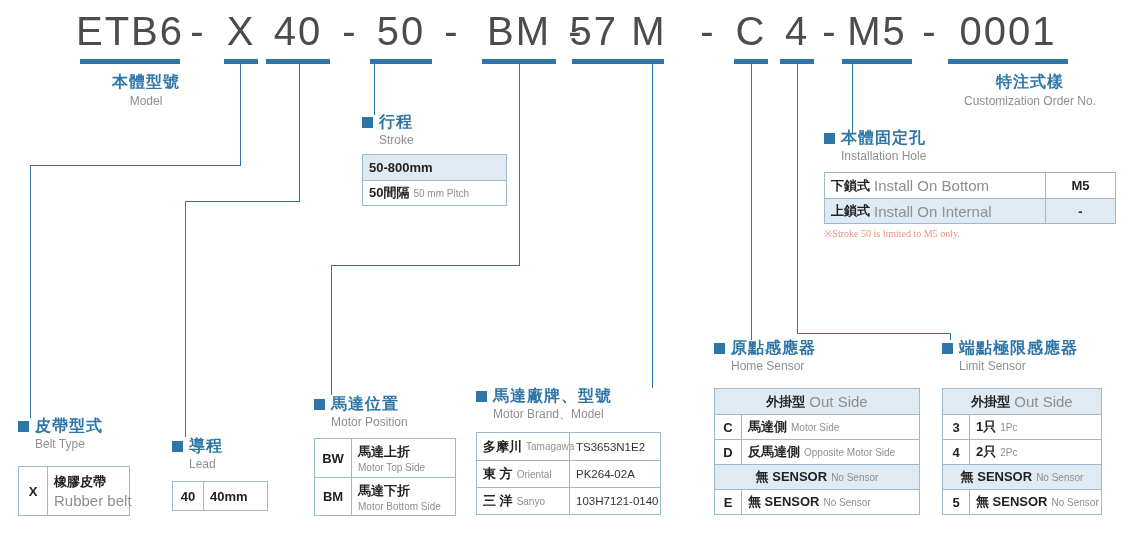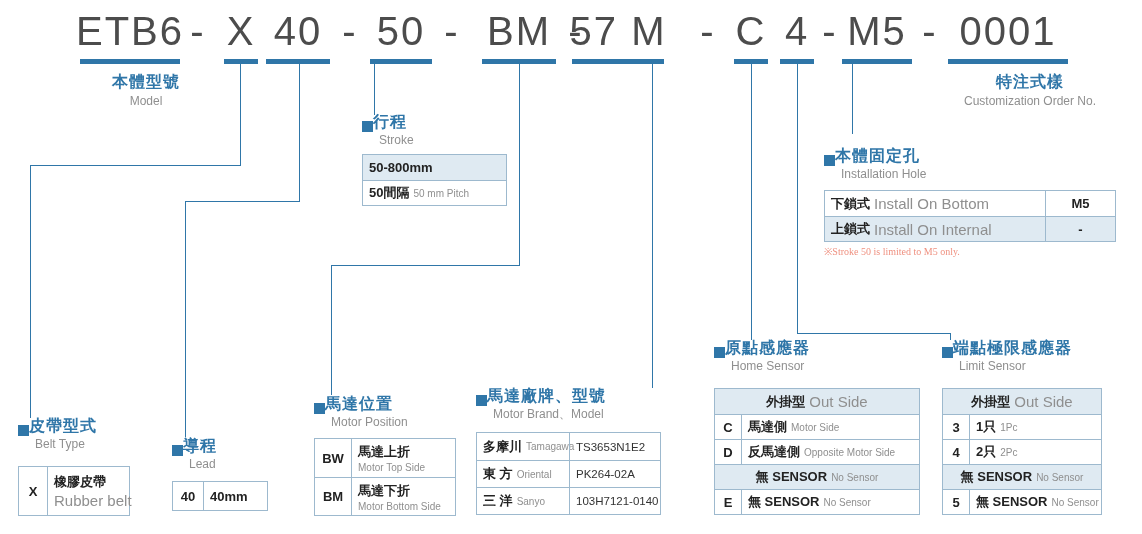--- a/index.html
+++ b/index.html
@@ -16,21 +16,21 @@
   
   .seg{position:absolute;top:8px;display:flex;flex-direction:column;align-items:center;}
   .seg .t{font-size:40px;line-height:46px;color:#4c4c4c;letter-spacing:2px;white-space:nowrap;}
   .seg .u{height:5px;background:var(--blue);align-self:stretch;margin-top:5px;}
 
   
   .line{position:absolute;background:var(--blue);}
 
   
   .sec{position:absolute;}
-  .head{display:flex;align-items:flex-end;}
+  .head{display:flex;align-items:center;gap:6px;}
   .sq{width:11px;height:11px;background:var(--blue);flex:0 0 auto;}
   .hzh{font-size:16px;font-weight:bold;color:var(--blue);letter-spacing:1px;white-space:nowrap;line-height:20px;}
   .hen{font-size:12px;color:var(--gray);margin-left:17px;margin-top:1px;white-space:nowrap;line-height:15px;}
 
   
   .lbl{position:absolute;text-align:center;}
   .lbl .hzh{display:block;}
   .lbl .len{font-size:12px;color:var(--gray);margin-top:2px;white-space:nowrap;}
 
   
@@ -167,21 +167,21 @@
       </div>
       <div class="trow" style="height:25px">
         <div class="tc">
           <span class="b13">50間隔</span>
           <span class="g10">50 mm Pitch</span>
         </div>
       </div>
     </div>
   </div>
 
-  <div class="sec" style="left:824px;top:146px;width:292px">
+  <div class="sec" style="left:824px;top:128px;width:292px">
     <div class="head">
       <span class="sq"></span>
       <span class="hzh">本體固定孔</span>
     </div>
     <div class="hen">Installation Hole</div>
     <div class="tbl" style="margin-top:8px">
       <div class="trow" style="height:25px">
         <div class="tc">
           <span class="b13">下鎖式</span>
           <span class="g11">Install On Bottom</span>

